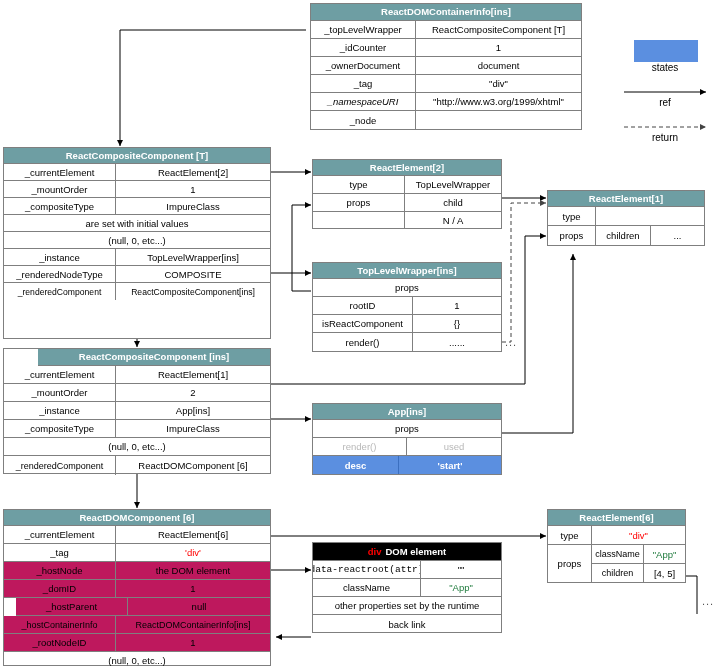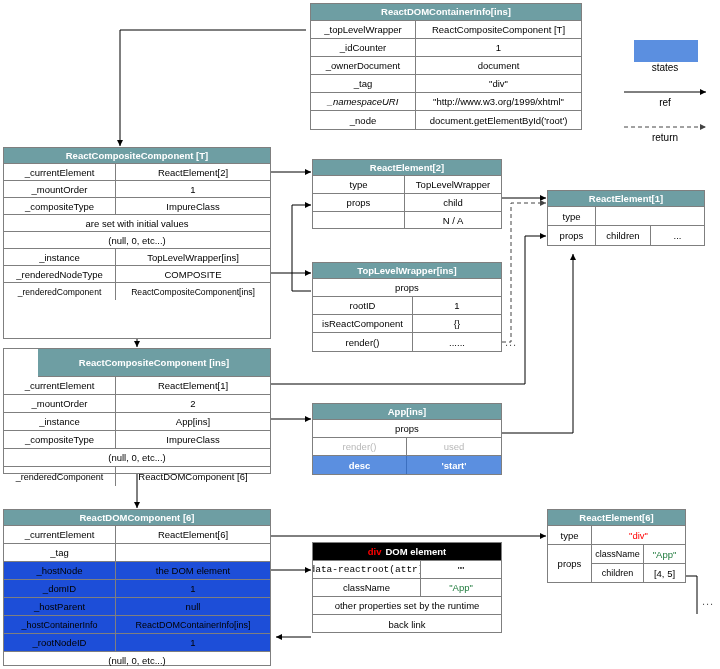--- a/index.html
+++ b/index.html
@@ -13,21 +13,21 @@
   .hdr{background:#6e9ea3;color:#fff;text-align:center;font-weight:bold;
        border-bottom:1px solid #7f7f7f;box-sizing:border-box;line-height:1;
        display:flex;align-items:center;justify-content:center;}
   .hdr.black{background:#000;color:#fff;}
   .row{display:flex;border-bottom:1px solid #7f7f7f;box-sizing:border-box;}
   .row:last-child{border-bottom:none;}
   .cell{display:flex;align-items:center;justify-content:center;
         box-sizing:border-box;overflow:hidden;white-space:nowrap;}
   .cell.k{border-right:1px solid #7f7f7f;}
   .full{width:100%;}
-  .yellow{background:#1d4ed8;}
+  .yellow{background:#be185d;}
   .blue{background:#5b8fe0;color:#fff;font-weight:bold;}
   .grey{color:#b8b8b8;}
   .red{color:#ff0000;}
   .green{color:#1e7a3c;}
   .nested{display:flex;flex-direction:column;flex:1 1 auto;}
   .nested .srow{display:flex;border-bottom:1px solid #7f7f7f;}
   .nested .srow:last-child{border-bottom:none;}
 
   .legend-swatch{position:absolute;background:#5b8fe0;border:1px solid #5b8fe0;}
   .legend-label{position:absolute;text-align:center;font-size:10px;}
@@ -109,21 +109,20 @@
     <div class="row" style="height:18px;">
       <div class="cell k" style="width:105px;">_tag</div>
       <div class="cell" style="flex:1;">"div"</div>
     </div>
     <div class="row" style="height:18px;">
       <div class="cell k" style="width:105px;font-style:italic;">_namespaceURI</div>
       <div class="cell" style="flex:1;">"http://www.w3.org/1999/xhtml"</div>
     </div>
     <div class="row" style="height:18px;">
       <div class="cell k" style="width:105px;">_node</div>
-      <div class="cell" style="flex:1;">document.getElementById('root')</div>
     </div>
   </div>
 
   <div class="box" style="left:3px;top:147px;width:268px;height:192px;">
     <div class="hdr" style="height:16px;">ReactCompositeComponent [T]</div>
     <div class="row" style="height:17px;">
       <div class="cell k" style="width:112px;">_currentElement</div>
       <div class="cell" style="flex:1;">ReactElement[2]</div>
     </div>
     <div class="row" style="height:17px;">
@@ -196,21 +195,21 @@
       <div class="cell" style="flex:1;">{}</div>
     </div>
     <div class="row" style="height:18px;">
       <div class="cell k" style="width:100px;">render()</div>
       <div class="cell" style="flex:1;">......</div>
     </div>
   </div>
   <div class="dots" style="left:505px;top:336px;">...</div>
 
   <div class="box" style="left:3px;top:348px;width:268px;height:126px;">
-    <div class="hdr" style="height:28px;margin-left:34px;">ReactCompositeComponent [ins]</div>
+    <div class="hdr" style="height:17px;margin-left:34px;">ReactCompositeComponent [ins]</div>
     <div class="row" style="height:18px;">
       <div class="cell k" style="width:112px;">_currentElement</div>
       <div class="cell" style="flex:1;">ReactElement[1]</div>
     </div>
     <div class="row" style="height:18px;">
       <div class="cell k" style="width:112px;">_mountOrder</div>
       <div class="cell" style="flex:1;">2</div>
     </div>
     <div class="row" style="height:18px;">
       <div class="cell k" style="width:112px;">_instance</div>
@@ -232,43 +231,44 @@
   <div class="box" style="left:312px;top:403px;width:190px;height:72px;">
     <div class="hdr" style="height:16px;">App[ins]</div>
     <div class="row" style="height:18px;">
       <div class="cell full">props</div>
     </div>
     <div class="row" style="height:18px;">
       <div class="cell k grey" style="width:94px;">render()</div>
       <div class="cell grey" style="flex:1;">used</div>
     </div>
     <div class="row" style="height:18px;">
-      <div class="cell k blue" style="width:94px;border-right-color:#3b6fc0;">desc</div>
+      <div class="cell k blue" style="width:86px;border-right-color:#3b6fc0;">desc</div>
       <div class="cell blue" style="flex:1;">'start'</div>
     </div>
   </div>
 
   <div class="box" style="left:3px;top:509px;width:268px;height:157px;">
     <div class="hdr" style="height:16px;">ReactDOMComponent [6]</div>
     <div class="row" style="height:18px;">
       <div class="cell k" style="width:112px;">_currentElement</div>
       <div class="cell" style="flex:1;">ReactElement[6]</div>
     </div>
     <div class="row" style="height:18px;">
       <div class="cell k" style="width:112px;">_tag</div>
+      <div class="cell red" style="flex:1;">'div'</div>
     </div>
     <div class="row yellow" style="height:18px;">
       <div class="cell k" style="width:112px;">_hostNode</div>
       <div class="cell" style="flex:1;">the DOM element</div>
     </div>
     <div class="row yellow" style="height:18px;">
       <div class="cell k" style="width:112px;">_domID</div>
       <div class="cell" style="flex:1;">1</div>
     </div>
-    <div class="row yellow" style="height:18px;">
+    <div class="row yellow" style="height:18px;margin-left:12px;">
       <div class="cell k" style="width:112px;">_hostParent</div>
       <div class="cell" style="flex:1;">null</div>
     </div>
     <div class="row yellow" style="height:18px;">
       <div class="cell k" style="width:112px;font-size:9px;">_hostContainerInfo</div>
       <div class="cell" style="flex:1;font-size:9px;">ReactDOMContainerInfo[ins]</div>
     </div>
     <div class="row yellow" style="height:18px;">
       <div class="cell k" style="width:112px;">_rootNodeID</div>
       <div class="cell" style="flex:1;">1</div>

